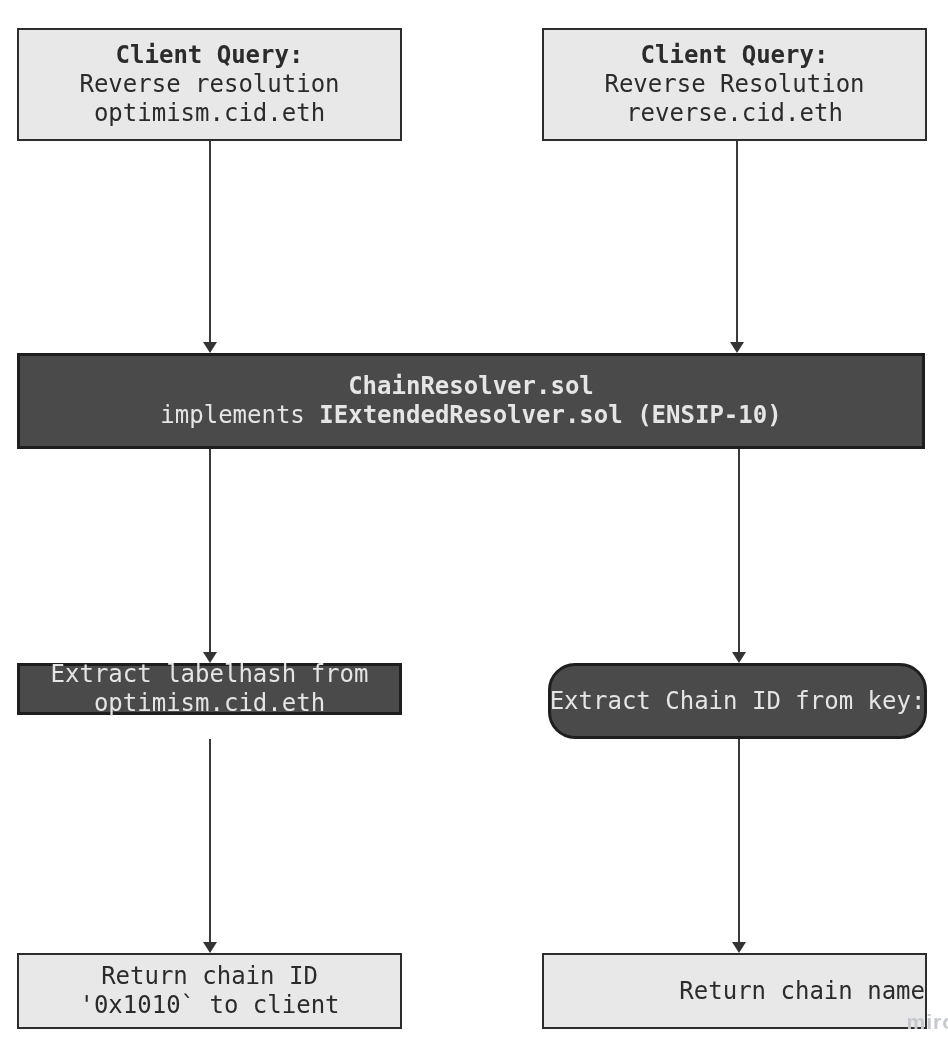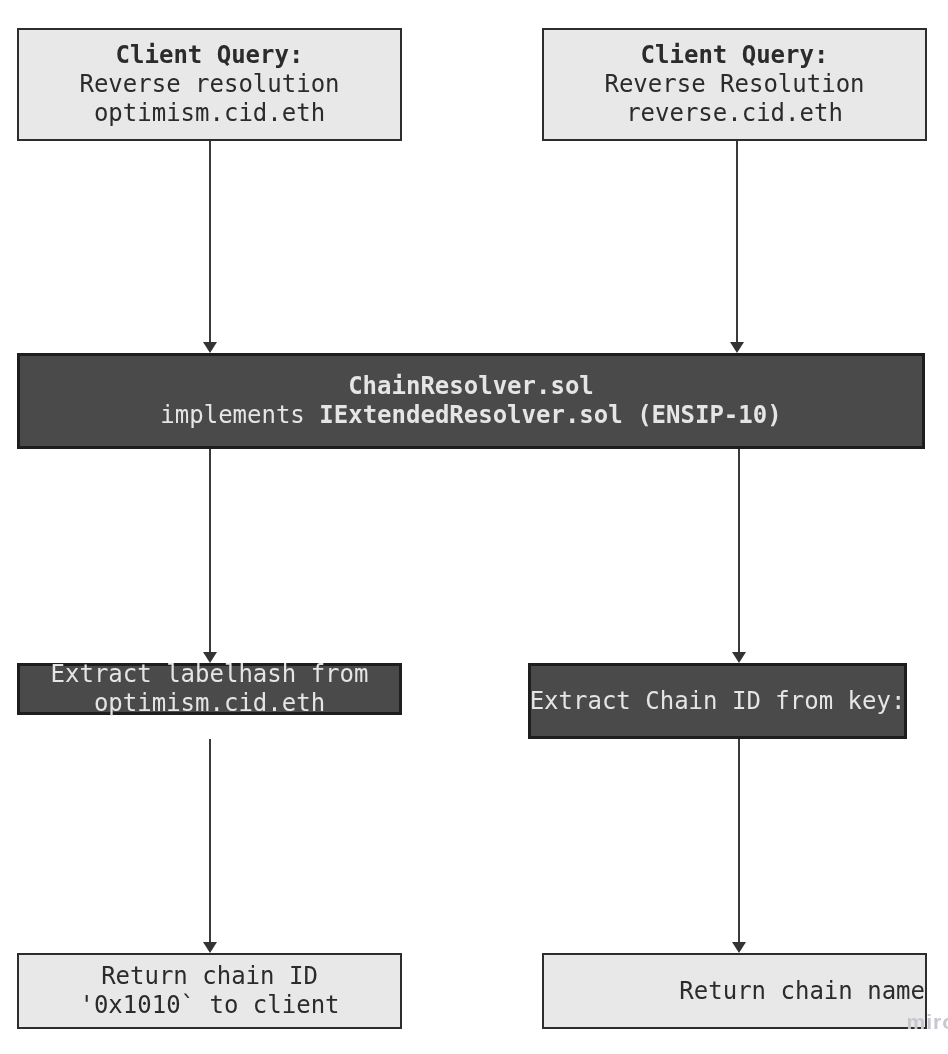--- a/index.html
+++ b/index.html
@@ -99,21 +99,21 @@
   </div>
 
   <div class="arrow" style="left:210px; top:449px; height:214px;"></div>
   <div class="arrow" style="left:739px; top:449px; height:214px;"></div>
 
   <div class="box dark" style="left:17px; top:663px; width:385px; height:52px;">
     <div class="line">Extract labelhash from</div>
     <div class="line">optimism.cid.eth</div>
   </div>
 
-  <div class="box dark" style="left:528px; top:663px; width:379px; height:76px;">
+  <div class="box dark" style="left:548px; top:663px; width:379px; height:76px;border-radius:27px;">
     <div class="line">Extract Chain ID from key:</div>
   </div>
 
   <div class="arrow" style="left:210px; top:739px; height:214px;"></div>
   <div class="arrow" style="left:739px; top:739px; height:214px;"></div>
 
   <div class="box light" style="left:17px; top:953px; width:385px; height:76px;">
     <div class="line">Return chain ID</div>
     <div class="line">'0x1010` to client</div>
   </div>

